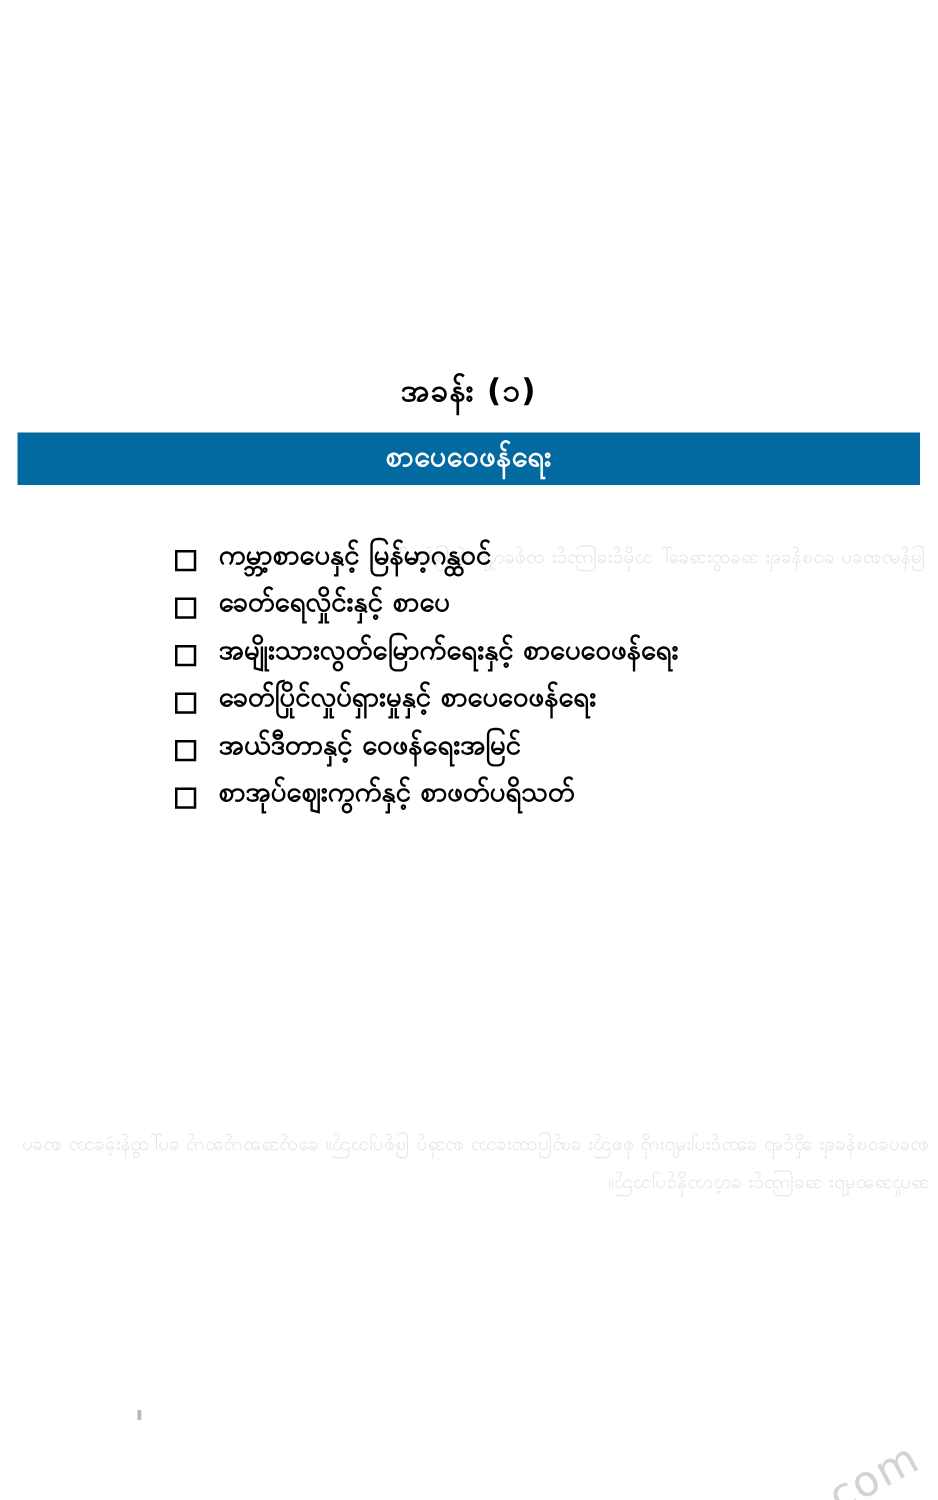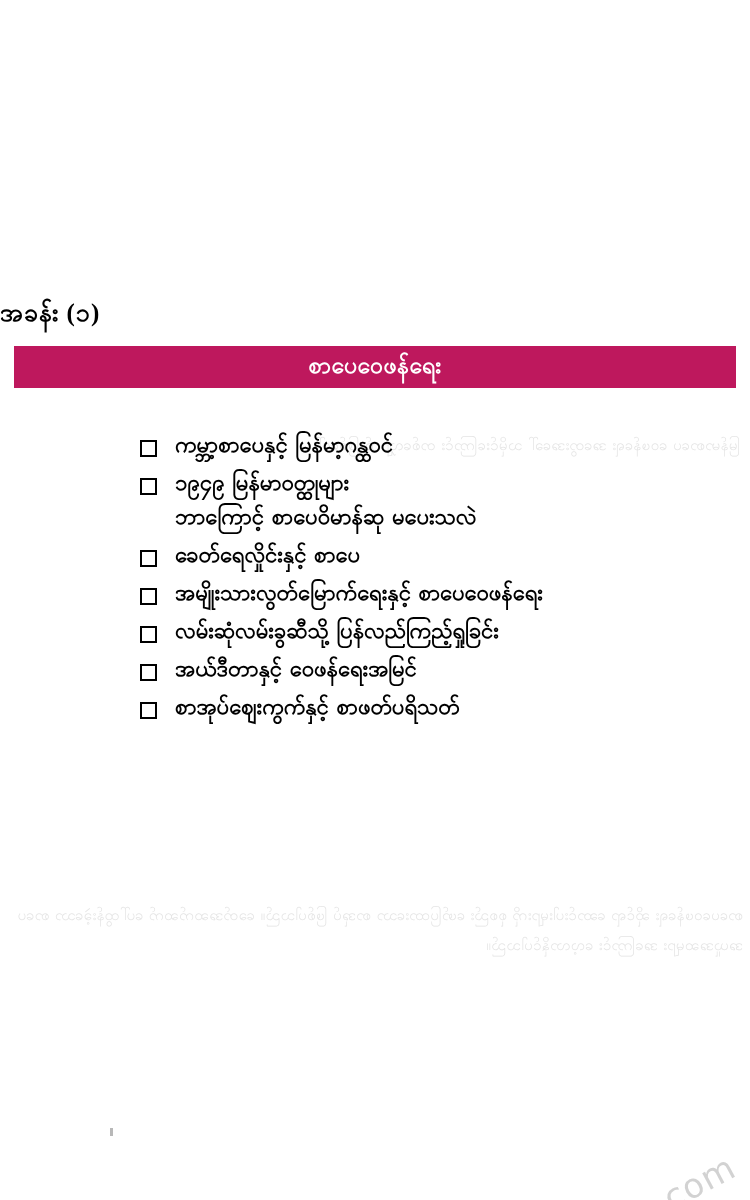--- a/index.html
+++ b/index.html
@@ -51,33 +51,33 @@
     width: 735px;
     height: 230px;
     overflow: hidden;
   }
 
   .chapter-title {
     position: absolute;
     top: 296px;
     left: 0;
     width: 100%;
+    text-align: center;
     font-size: 25px;
     font-weight: bold;
     letter-spacing: 1px;
-    font-family: Liberation Serif, serif;
   }
 
   .banner {
     position: absolute;
     top: 346px;
     left: 14px;
     width: 722px;
     height: 42px;
-    background: #be185d;
+    background: #0369a1;
     color: #ffffff;
     display: flex;
     align-items: center;
     justify-content: center;
   }
   .banner-text {
     font-size: 23px;
     font-weight: bold;
     letter-spacing: 0.5px;
   }
@@ -146,43 +146,38 @@
     <span class="banner-text">စာပေဝေဖန်ရေး</span>
   </div>
 
   <div class="contents">
 
     <div class="content-row">
       <span class="bullet"></span>
       <span class="row-text">ကမ္ဘာ့စာပေနှင့်  မြန်မာ့ဂန္ထဝင်</span>
     </div>
 
-    <div class="content-row">
-      <span class="bullet"></span>
-      <span class="row-text">၁၉၄၉ မြန်မာဝတ္ထုများ
-ဘာကြောင့် စာပေဝိမာန်ဆု မပေးသလဲ</span>
-    </div>
 
     <div class="content-row">
       <span class="bullet"></span>
       <span class="row-text">ခေတ်ရေလှိုင်းနှင့် စာပေ</span>
     </div>
 
 
     <div class="content-row">
       <span class="bullet"></span>
       <span class="row-text">အမျိုးသားလွတ်မြောက်ရေးနှင့် စာပေဝေဖန်ရေး</span>
     </div>
 
+    <div class="content-row">
+      <span class="bullet"></span>
+      <span class="row-text">ခေတ်ပြိုင်လှုပ်ရှားမှုနှင့် စာပေဝေဖန်ရေး</span>
+    </div>
 
 
-    <div class="content-row">
-      <span class="bullet"></span>
-      <span class="row-text">လမ်းဆုံလမ်းခွဆီသို့ ပြန်လည်ကြည့်ရှုခြင်း</span>
-    </div>
 
     <div class="content-row">
       <span class="bullet"></span>
       <span class="row-text">အယ်ဒီတာနှင့် ဝေဖန်ရေးအမြင်</span>
     </div>
 
     <div class="content-row">
       <span class="bullet"></span>
       <span class="row-text">စာအုပ်ဈေးကွက်နှင့် စာဖတ်ပရိသတ်</span>
     </div>

